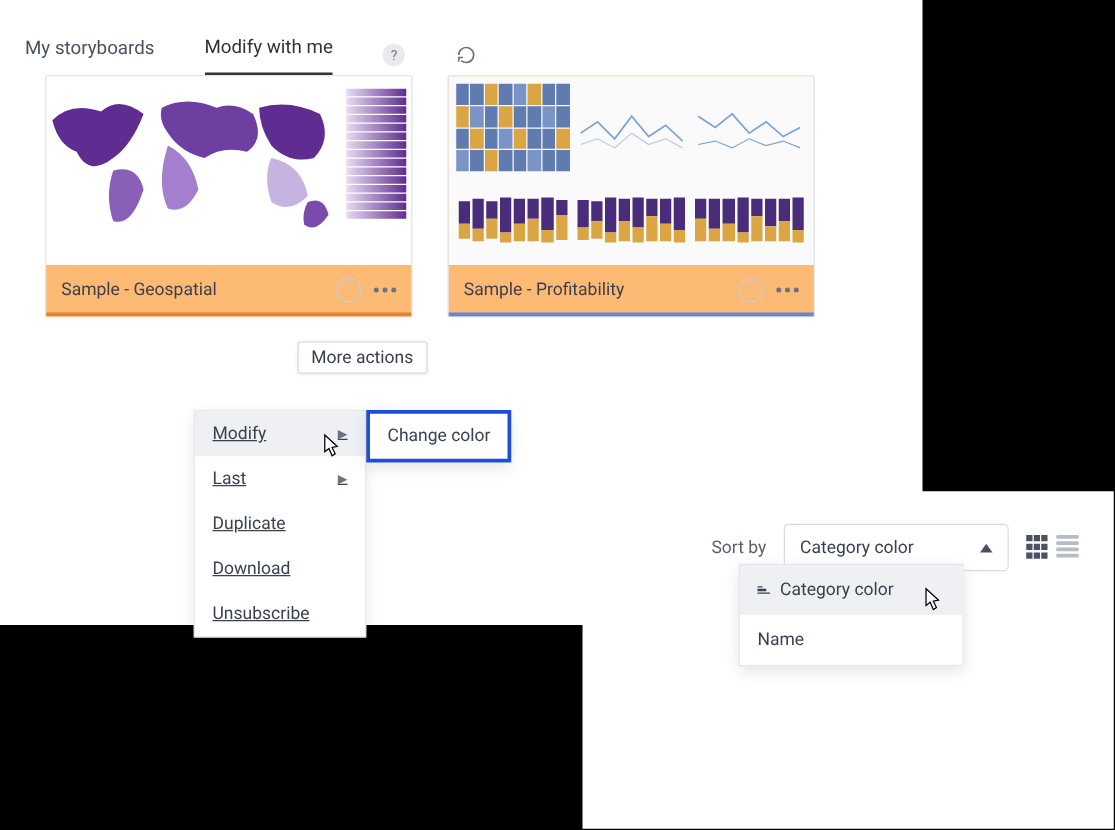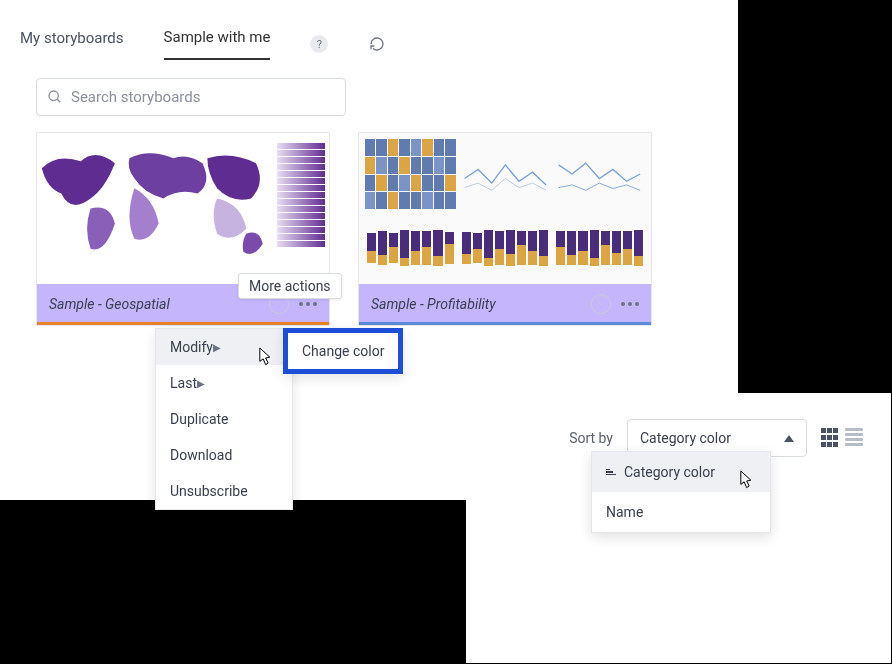--- a/index.html
+++ b/index.html
@@ -6,21 +6,21 @@
   body { font-family: -apple-system, BlinkMacSystemFont, "Segoe UI", Roboto, Arial, sans-serif; background: #000; width: 892px; height: 664px; overflow: hidden; position: relative; }
   .panel1 { position: absolute; left: 0; top: 0; width: 738px; height: 500px; background: #fff; }
   .tabs { display: flex; align-items: center; gap: 40px; padding: 28px 36px 0 20px; }
   .tab { font-size: 15px; color: #4a5160; padding-bottom: 12px; cursor: pointer; }
   .tab.active { border-bottom: 2px solid #333; color: #333; }
   .help-icon, .refresh-icon { width: 18px; height: 18px; border-radius: 50%; background: #e8eaed; display: flex; align-items: center; justify-content: center; font-size: 11px; color: #6b7280; cursor: pointer; }
   .refresh-icon { background: transparent; font-size: 16px; }
   .search-wrap { margin: 18px 36px 16px 36px; }
   .search { width: 310px; height: 38px; border: 1px solid #d8dbe0; border-radius: 4px; display: flex; align-items: center; padding: 0 10px; gap: 8px; color: #8b909a; font-size: 15px; }
   .cards { display: flex; gap: 28px; padding: 0 36px; }
-  .card { width: 294px; border: 1px solid #e4e6eb; border-radius: 2px; background: #c4b5fd; position: relative; font-style: italic; }
+  .card { width: 294px; border: 1px solid #e4e6eb; border-radius: 2px; background: #fdba74; position: relative; }
   .card-thumb { width: 100%; height: 151px; background: #fafafa; position: relative; overflow: hidden; }
   .card-footer { display: flex; align-items: center; justify-content: space-between; padding: 10px 12px 8px 12px; font-size: 14px; color: #3a4050; }
   .card-actions { display: flex; align-items: center; gap: 10px; }
   .heart { width: 20px; height: 20px; border: 1.5px solid #c8cbd2; border-radius: 50%; position: relative; }
   .heart::after { content: "♡"; position: absolute; top: -2px; left: 2.5px; font-size: 13px; color: #c8cbd2; }
   .dots { display: flex; gap: 3px; cursor: pointer; }
   .dots span { width: 4px; height: 4px; background: #6b7280; border-radius: 50%; }
   .card-accent { height: 3px; width: 100%; }
   .accent-orange { background: #e8822c; }
   .accent-blue { background: #5a8bd6; }
@@ -40,24 +40,24 @@
   .barchart { display: flex; align-items: center; gap: 2px; padding: 2px; }
   .barchart .bcol { flex: 1; display: flex; flex-direction: column; justify-content: center; align-items: stretch; }
   .barchart .up { background: #4a2d7a; }
   .barchart .dn { background: #dba544; }
 
   
   .tooltip { position: absolute; background: #fff; border: 1px solid #d8dbe0; border-radius: 3px; padding: 4px 10px; font-size: 14px; color: #3a4050; box-shadow: 0 1px 3px rgba(0,0,0,0.08); }
 
   
   .ctxmenu { position: absolute; left: 155px; top: 328px; width: 138px; background: #fff; border: 1px solid #e4e6eb; box-shadow: 0 4px 12px rgba(0,0,0,0.1); }
-  .ctxitem { padding: 10px 14px; font-size: 14px; color: #3a4050; display: flex; align-items: center; cursor: pointer; }
+  .ctxitem { padding: 10px 14px; font-size: 14px; color: #3a4050; display: flex; justify-content: space-between; align-items: center; cursor: pointer; text-decoration: underline; }
   .ctxitem.hover { background: #eef0f3; }
   .arrow { font-size: 10px; color: #6b7280; }
-  .submenu { position: absolute; left: 283px; top: 328px; background: #fff; border: 5px solid #1d4ed8; box-shadow: 0 4px 12px rgba(0,0,0,0.1); padding: 10px 14px; font-size: 14px; color: #3a4050; cursor: pointer; }
+  .submenu { position: absolute; left: 293px; top: 328px; background: #fff; border: 3px solid #1d4ed8; box-shadow: 0 4px 12px rgba(0,0,0,0.1); padding: 10px 14px; font-size: 14px; color: #3a4050; cursor: pointer; }
 
   
   .cursor { position: absolute; width: 20px; height: 24px; pointer-events: none; z-index: 50; }
   .cursor svg { width: 100%; height: 100%; }
 
   
   .panel2 { position: absolute; left: 466px; top: 393px; width: 425px; height: 270px; background: #fff; }
   .sortbar { display: flex; align-items: center; gap: 14px; padding: 26px 26px 0 0; justify-content: flex-end; }
   .sortlabel { font-size: 14px; color: #5a606e; }
   .sortselect { width: 180px; height: 38px; border: 1px solid #d8dbe0; border-radius: 4px; display: flex; align-items: center; justify-content: space-between; padding: 0 12px; font-size: 14px; color: #3a4050; cursor: pointer; }
@@ -73,39 +73,30 @@
   .sorticon span { height: 1.5px; background: #3a4050; }
   .sorticon span:nth-child(1){width:4px}.sorticon span:nth-child(2){width:7px}.sorticon span:nth-child(3){width:10px}
   .triangle-up { width: 0; height: 0; border-left: 5px solid transparent; border-right: 5px solid transparent; border-bottom: 7px solid #4a5160; }
 </style>
 </head>
 <body>
 
 <div class="panel1">
   <div class="tabs">
     <div class="tab">My storyboards</div>
-    <div class="tab active">Sample with me</div>
+    <div class="tab active">Modify with me</div>
     <div class="help-icon">?</div>
     <div class="refresh-icon">
       <svg viewBox="0 0 24 24" width="16" height="16" fill="none" stroke="#6b7280" stroke-width="2">
           <path d="M3 12a9 9 0 1 1 3 6.7"></path>
           <path d="M3 20v-5h5"></path>
         </svg>
     </div>
   </div>
 
-  <div class="search-wrap">
-    <div class="search">
-      <svg width="16" height="16" viewBox="0 0 24 24" fill="none" stroke="#8b909a" stroke-width="2">
-          <circle cx="10" cy="10" r="7"></circle>
-          <line x1="20" y1="20" x2="15" y2="15"></line>
-        </svg>
-      <span>Search storyboards</span>
-    </div>
-  </div>
 
   <div class="cards">
 
     <div class="card">
       <div class="card-thumb map-mock">
         <svg viewBox="0 0 300 150" preserveAspectRatio="none">
           <rect width="300" height="150" fill="#ffffff"></rect>
           <path d="M5 35 Q20 20 45 28 Q60 15 80 30 Q70 55 55 65 Q35 80 25 60 Q10 55 5 35 Z" fill="#5f2d91"></path>
           <path d="M55 75 Q75 70 80 90 Q70 120 55 115 Q48 95 55 75 Z" fill="#8a5fb8"></path>
           <path d="M95 25 Q115 15 140 25 Q155 20 170 30 Q180 50 165 60 Q145 55 130 65 Q110 60 100 45 Q92 35 95 25 Z" fill="#6d3fa0"></path>

